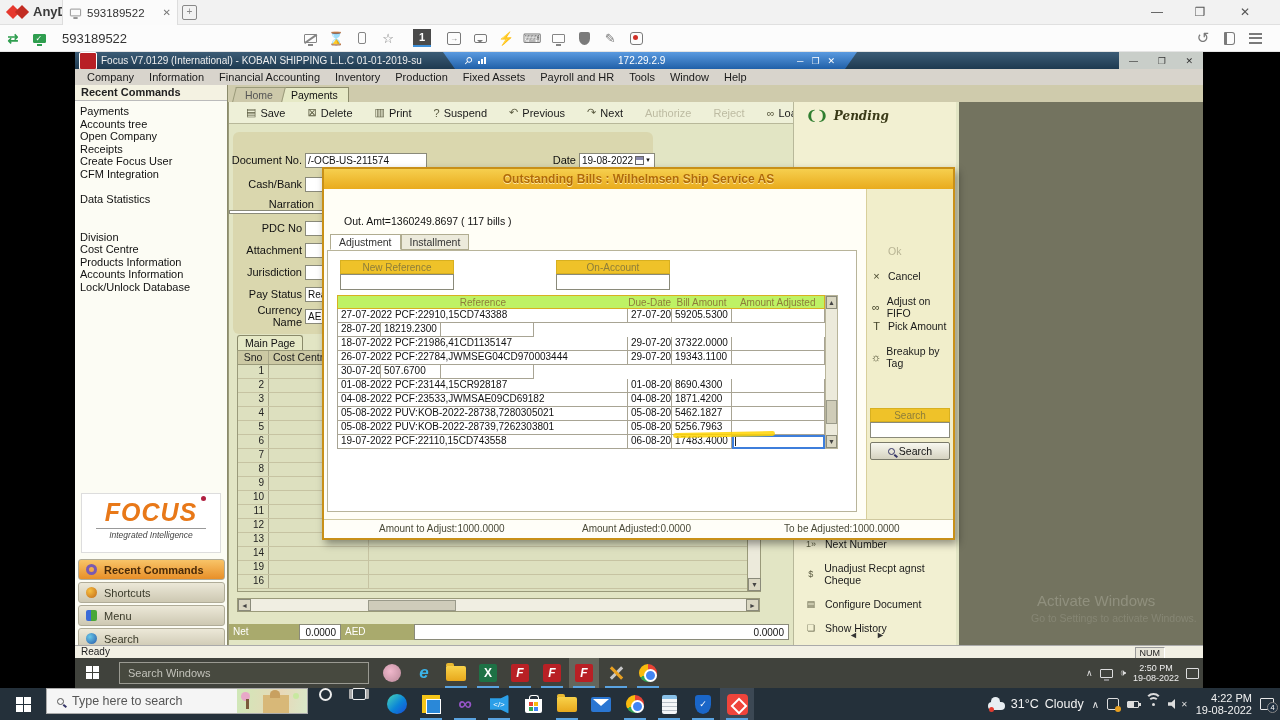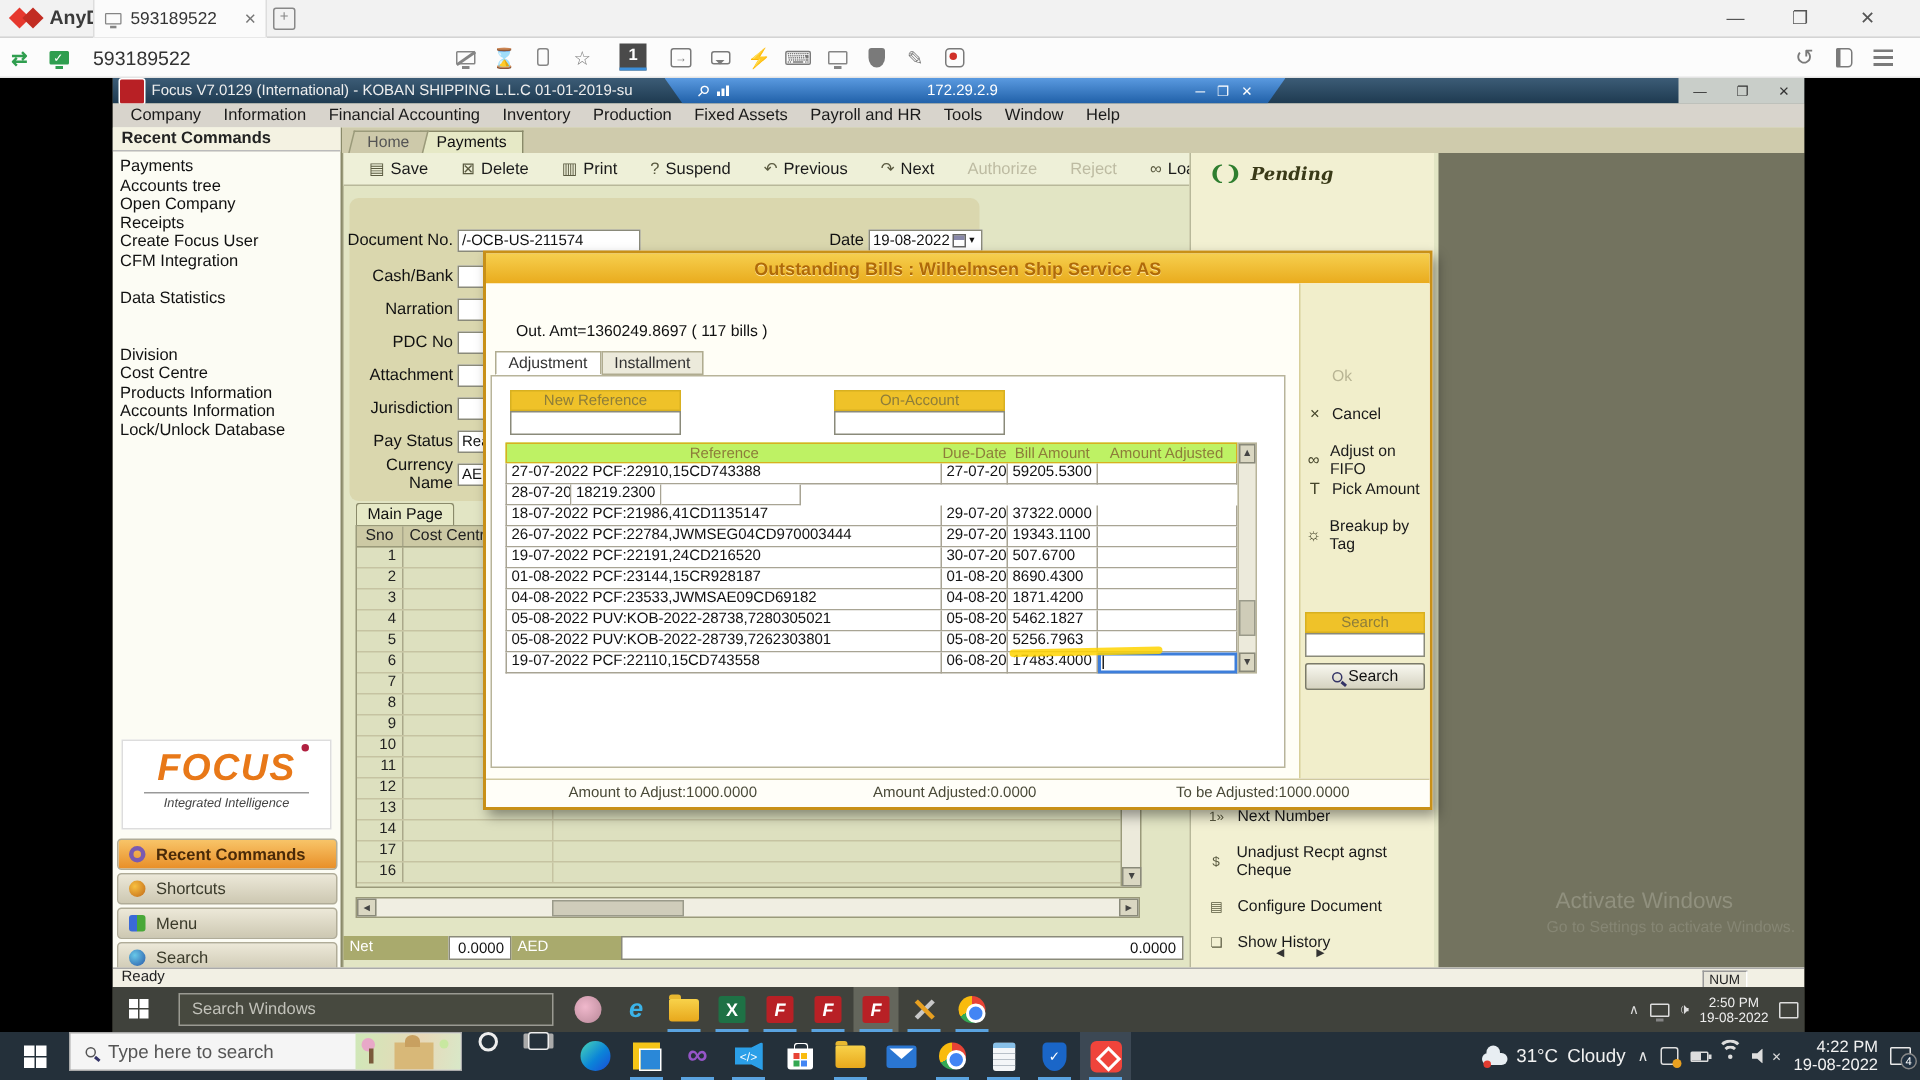--- a/index.html
+++ b/index.html
@@ -426,21 +426,21 @@
         <span>19-08-2022</span>
           <span class="cal" data-name="calendar-icon"></span>
           <span style="font-size:7px" data-name="chevron-down-icon">▾</span>
       </div>
     </div>
     <div id="form-rows">
         <div class="frow" data-name="form-row-cash-bank" style="left: 0px; top: 74px;">
           <div class="flabel" data-name="cash-bank-label">Cash/Bank</div>
           <div class="ffield" data-name="cash-bank-field" style="width: 100px;"></div>
         </div>
-        <div class="frow" data-name="form-row-narration" style="left: 0px; top: 96px;">
+        <div class="frow" data-name="form-row-narration" style="left: 0px; top: 96px; flex-direction: column;">
           <div class="flabel" data-name="narration-label">Narration</div>
           <div class="ffield" data-name="narration-field" style="width: 100px;"></div>
         </div>
         <div class="frow" data-name="form-row-pdc-no" style="left: 0px; top: 118px;">
           <div class="flabel" data-name="pdc-no-label">PDC No</div>
           <div class="ffield" data-name="pdc-no-field" style="width: 100px;"></div>
         </div>
         <div class="frow" data-name="form-row-attachment" style="left: 0px; top: 140px; align-items: center;">
           <div class="flabel" data-name="attachment-label">Attachment</div>
           <div class="ffield" data-name="attachment-field" style="width: 100px;"></div>
@@ -532,21 +532,21 @@
             <div class="sno">13</div>
             <div class="cc"></div>
             <div style="flex:1"></div>
           </div>
           <div class="grow" data-name="grid-row">
             <div class="sno">14</div>
             <div class="cc"></div>
             <div style="flex:1"></div>
           </div>
           <div class="grow" data-name="grid-row">
-            <div class="sno">17</div>
+            <div class="sno">19</div>
             <div class="cc"></div>
             <div style="flex:1"></div>
           </div>
           <div class="grow" data-name="grid-row">
             <div class="sno">16</div>
             <div class="cc"></div>
             <div style="flex:1"></div>
           </div>
         </div>
     </div>
@@ -640,21 +640,20 @@
               <div class="c-bill">37322.0000</div>
               <div class="c-adj" data-name="amount-adjusted-cell"></div>
             </div>
             <div class="drow" data-name="bill-row">
               <div class="c-ref">26-07-2022 PCF:22784,JWMSEG04CD970003444</div>
               <div class="c-due">29-07-2022</div>
               <div class="c-bill">19343.1100</div>
               <div class="c-adj" data-name="amount-adjusted-cell"></div>
             </div>
             <div class="drow" data-name="bill-row">
-              <div class="c-ref">19-07-2022 PCF:22191,24CD216520</div>
               <div class="c-due">30-07-2022</div>
               <div class="c-bill">507.6700</div>
               <div class="c-adj" data-name="amount-adjusted-cell"></div>
             </div>
             <div class="drow" data-name="bill-row">
               <div class="c-ref">01-08-2022 PCF:23144,15CR928187</div>
               <div class="c-due">01-08-2022</div>
               <div class="c-bill">8690.4300</div>
               <div class="c-adj" data-name="amount-adjusted-cell"></div>
             </div>

